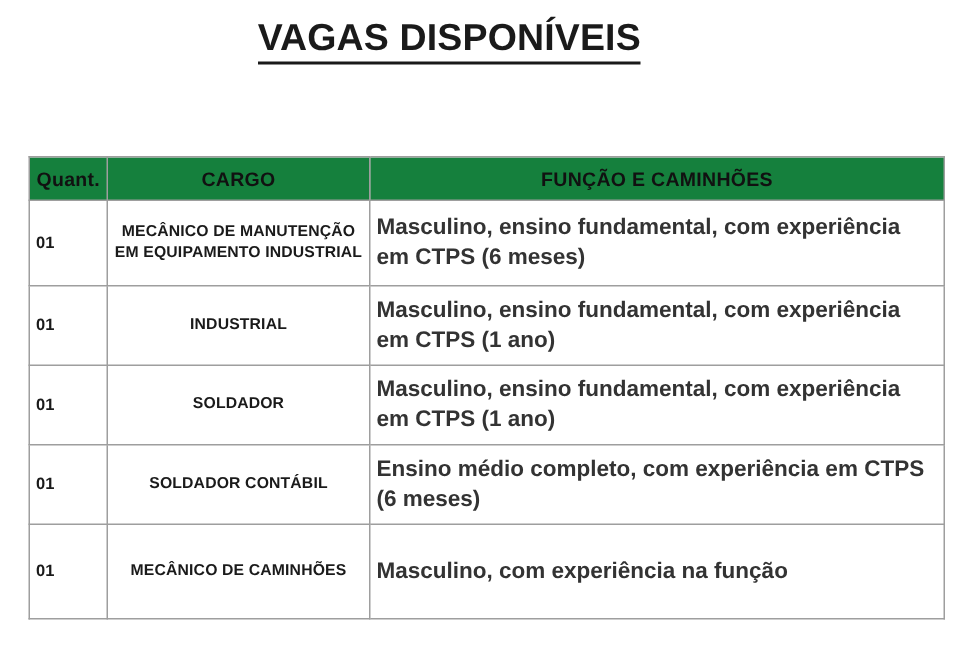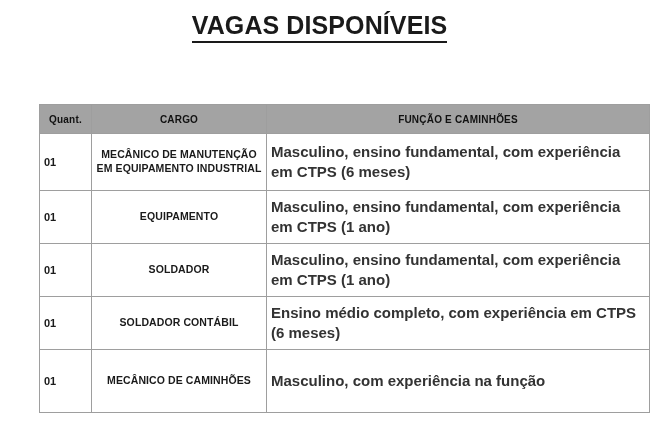--- a/index.html
+++ b/index.html
@@ -15,21 +15,20 @@
     color: #1a1a1a;
     overflow: hidden;
     position: relative;
   }
 
   .page {
     width: 599px;
     height: 447px;
     position: relative;
     box-sizing: border-box;
-    margin-left: 20px;
   }
 
   
   .heading {
     width: 100%;
     text-align: center;
     padding-top: 11px;
   }
   .doc-title {
     font-size: 25px;
@@ -68,22 +67,22 @@
     background: #ffffff;
   }
   table.vacancies th,
   table.vacancies td {
     border: 1px solid #9e9e9e;
     vertical-align: middle;
     padding: 2px 4px;
     box-sizing: border-box;
   }
   table.vacancies thead th {
-    background: #a3a3a3;
-    font-size: 10px;
+    background: #15803d;
+    font-size: 13px;
     font-weight: bold;
     text-align: center;
     height: 29px;
     color: #111111;
     letter-spacing: 0.2px;
   }
   th.col-quant { width: 52px; }
   th.col-cargo { width: 175px; }
   th.col-funcao { width: 383px; }
 
@@ -135,21 +134,21 @@
           <td class="cell-quant">01</td>
           <td class="cell-cargo">
             <span>MECÂNICO DE MANUTENÇÃO</span><br>
             <span>EM EQUIPAMENTO INDUSTRIAL</span>
           </td>
           <td class="cell-funcao">Masculino, ensino fundamental, com experiência em CTPS (6 meses)</td>
         </tr>
 
         <tr class="data-row">
           <td class="cell-quant">01</td>
-          <td class="cell-cargo">EQUIPAMENTO</td>
+          <td class="cell-cargo">INDUSTRIAL</td>
           <td class="cell-funcao">Masculino, ensino fundamental, com experiência em CTPS (1 ano)</td>
         </tr>
 
         <tr class="data-row">
           <td class="cell-quant">01</td>
           <td class="cell-cargo">SOLDADOR</td>
           <td class="cell-funcao">Masculino, ensino fundamental, com experiência em CTPS (1 ano)</td>
         </tr>
 
         <tr class="data-row">

